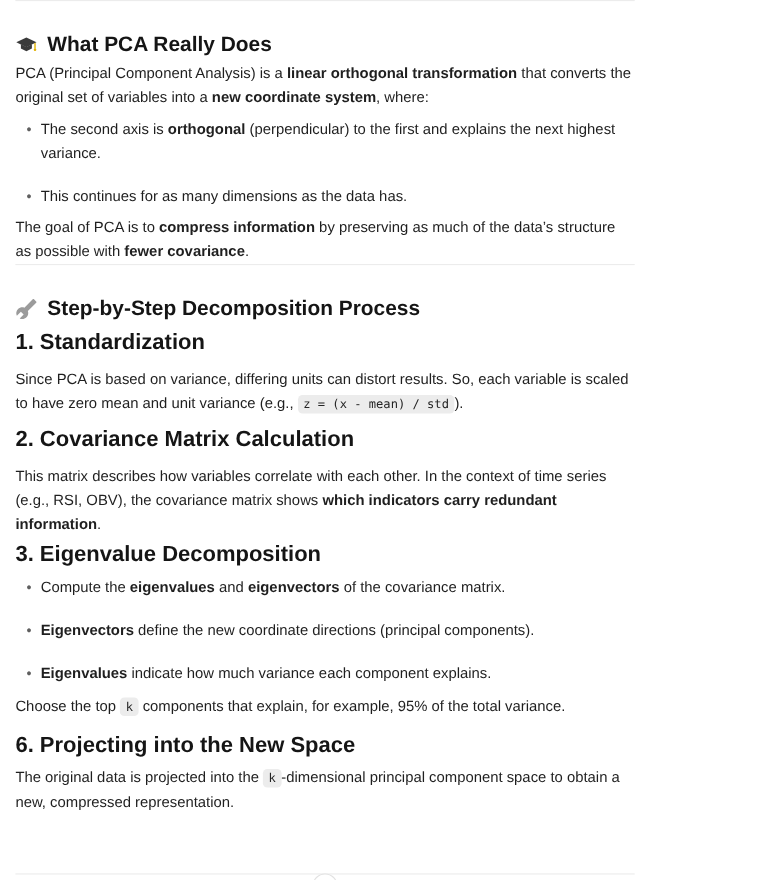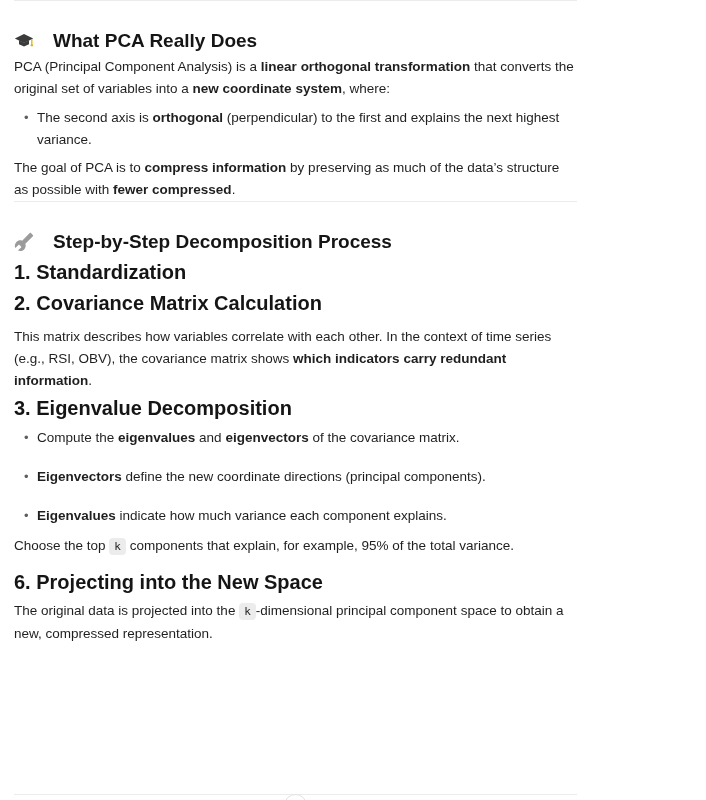--- a/index.html
+++ b/index.html
@@ -13,21 +13,21 @@
     color: #1f1f1f;
   }
   .content { margin-left: 14px; width: 563px; }
   hr.divider {
     border: none;
     border-top: 1px solid #ececec;
     margin: 0;
     width: 563px;
   }
   h2 {
-    display: flex; align-items: center; gap: 19px;
+    display: flex; align-items: center; gap: 9px;
     font-size: 19px; line-height: 26px;
     font-weight: 700; color: #151515;
     margin: 0;
   }
   h2 .h-icon { width: 20px; height: 20px; flex: 0 0 auto; display: inline-flex; }
   h3 {
     font-size: 20px; line-height: 22px;
     font-weight: 700; color: #151515;
     margin: 0;
   }
@@ -84,38 +84,40 @@
         <circle cx="21.4" cy="17" r="1.4" fill="#e0b100"></circle>
       </svg>
     </span>
     <span>What PCA Really Does</span>
   </h2>
 
   <p class="mt2">PCA (Principal Component Analysis) is a <strong>linear orthogonal transformation</strong> that converts the original set of variables into a <strong>new coordinate system</strong>, where:</p>
 
   <ul class="mt7">
     <li>The second axis is <strong>orthogonal</strong> (perpendicular) to the first and explains the next highest variance.</li>
+    <li>This continues for as many dimensions as the data has.</li>
   </ul>
 
-  <p class="mt6">The goal of PCA is to <strong>compress information</strong> by preserving as much of the data’s structure as possible with <strong>fewer compressed</strong>.</p>
+  <p class="mt6">The goal of PCA is to <strong>compress information</strong> by preserving as much of the data’s structure as possible with <strong>fewer covariance</strong>.</p>
 
   <hr class="divider mt32">
 
   <h2 class="mt27">
     <span class="h-icon">
       <svg viewBox="0 0 24 24" width="20" height="20" aria-hidden="true">
         <g transform="translate(0,24) scale(1,-1)">
           <path d="M22.7 19l-9.1-9.1c.9-2.3.4-5-1.5-6.9-2-2-5-2.4-7.4-1.3L9 6 6 9 1.6 4.7C.4 7.1.9 10.1 2.9 12.1c1.9 1.9 4.6 2.4 6.9 1.5l9.1 9.1c.4.4 1 .4 1.4 0l2.3-2.3c.5-.4.5-1.1.1-1.4z" fill="#9b9b9b"></path>
         </g>
       </svg>
     </span>
     <span>Step-by-Step Decomposition Process</span>
   </h2>
 
   <h3 class="mt6">1. Standardization</h3>
+  <p class="mt12">Since PCA is based on variance, differing units can distort results. So, each variable is scaled to have zero mean and unit variance (e.g., <code class="inline-code">z = (x - mean) / std</code>).</p>
 
   <h3 class="mt9">2. Covariance Matrix Calculation</h3>
   <p class="mt12">This matrix describes how variables correlate with each other. In the context of time series (e.g., RSI, OBV), the covariance matrix shows <strong>which indicators carry redundant information</strong>.</p>
 
   <h3 class="mt5">3. Eigenvalue Decomposition</h3>
   <ul class="mt8">
     <li>Compute the <strong>eigenvalues</strong> and <strong>eigenvectors</strong> of the covariance matrix.</li>
     <li><strong>Eigenvectors</strong> define the new coordinate directions (principal components).</li>
     <li><strong>Eigenvalues</strong> indicate how much variance each component explains.</li>
   </ul>

